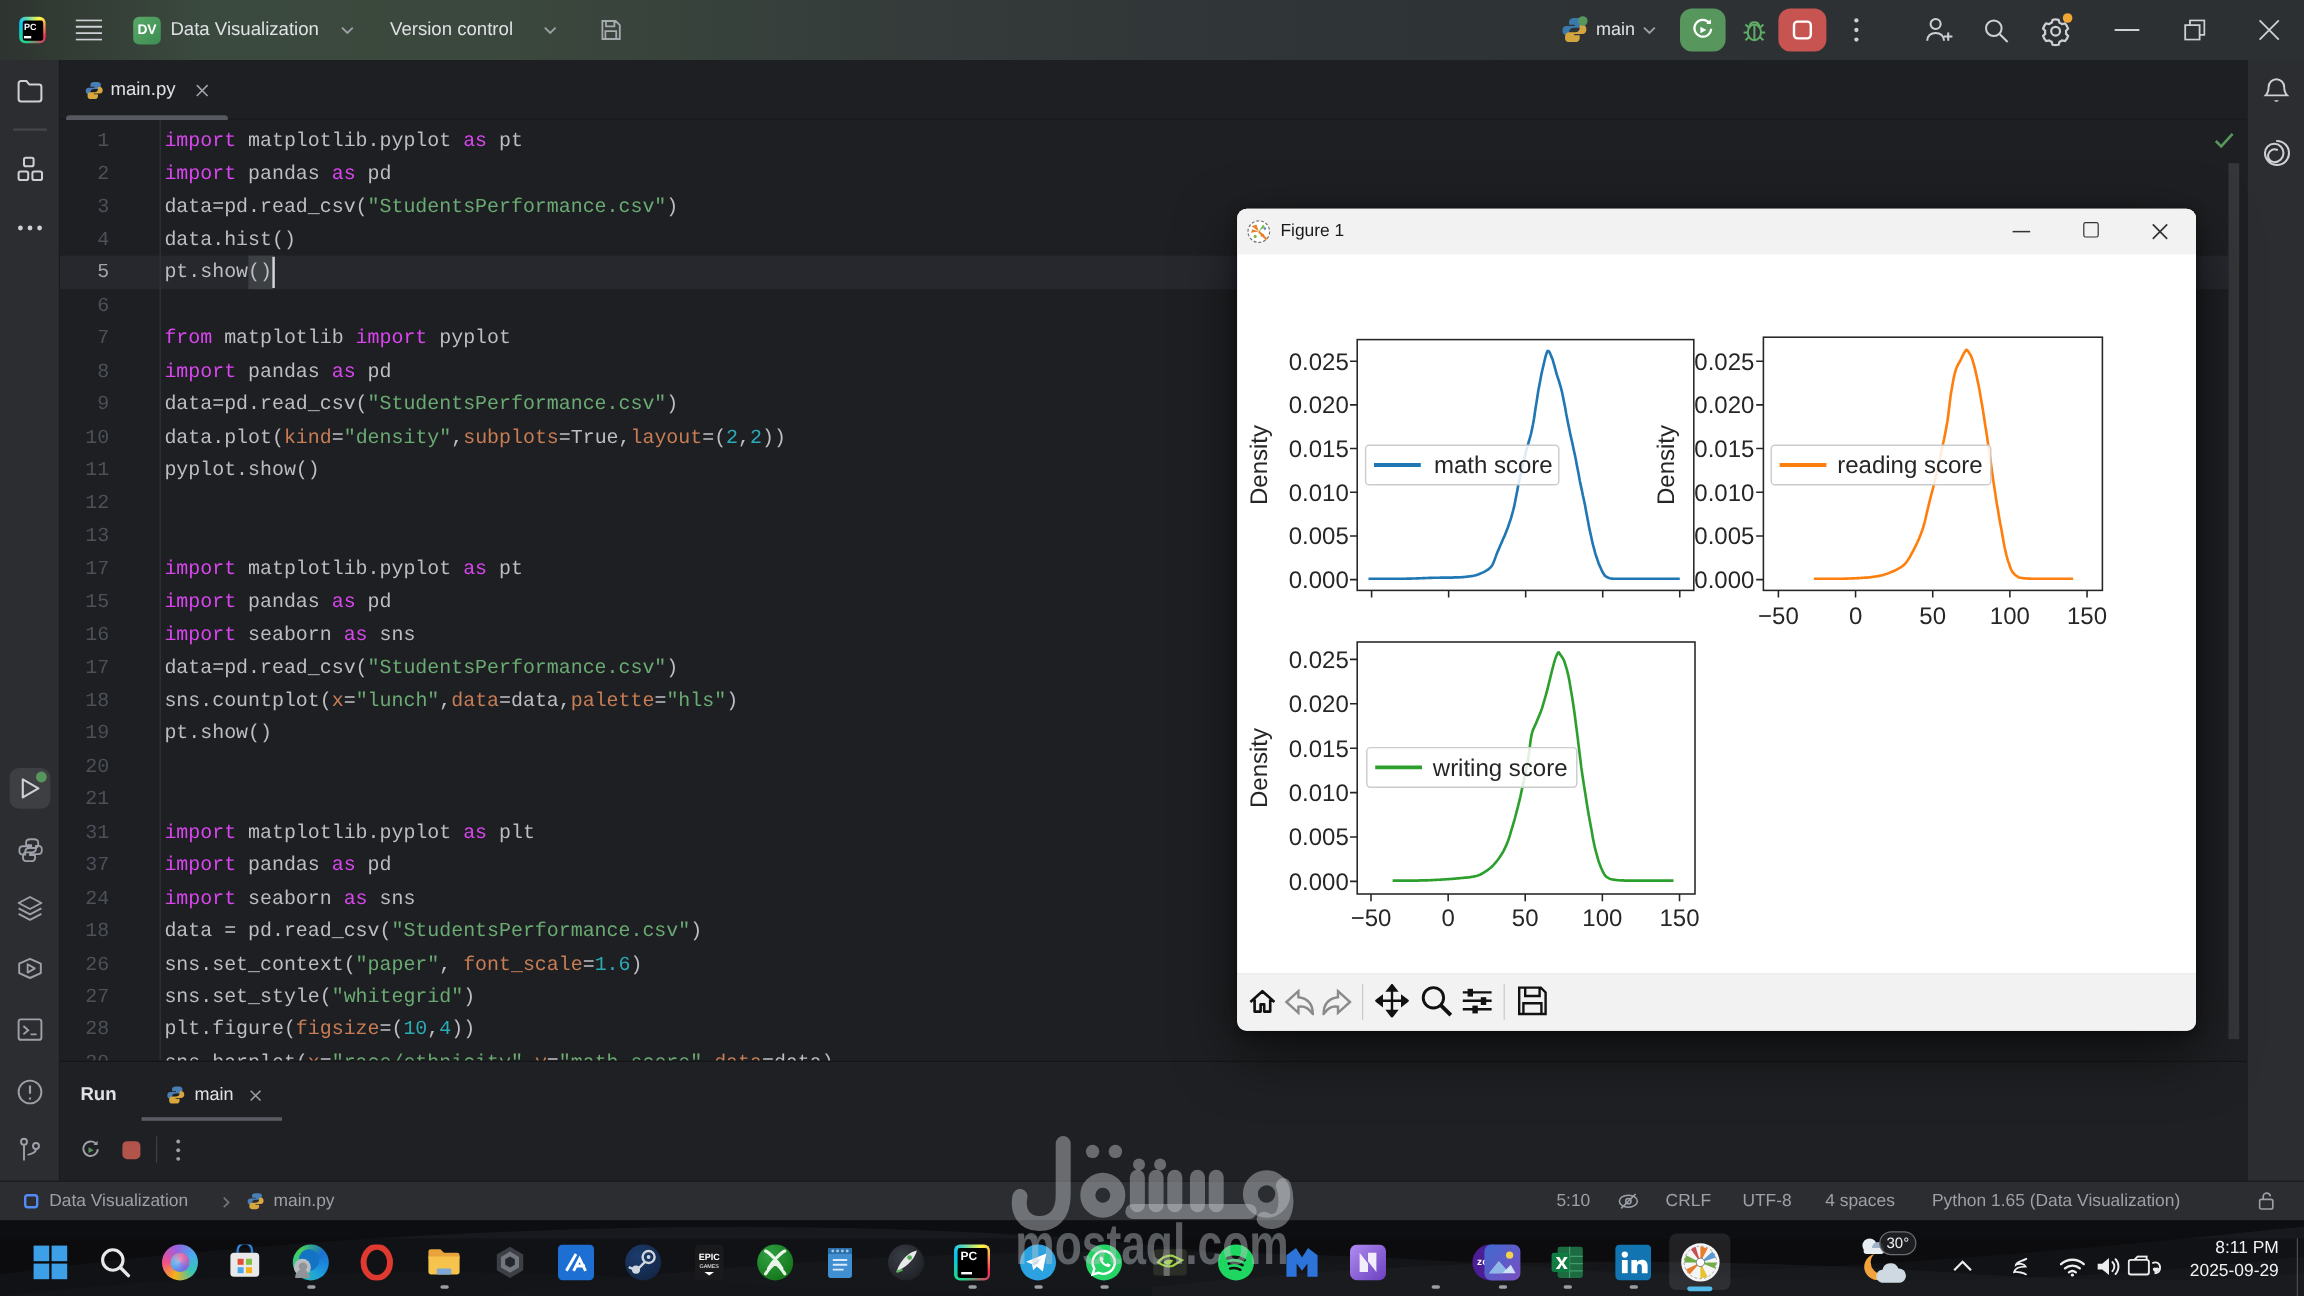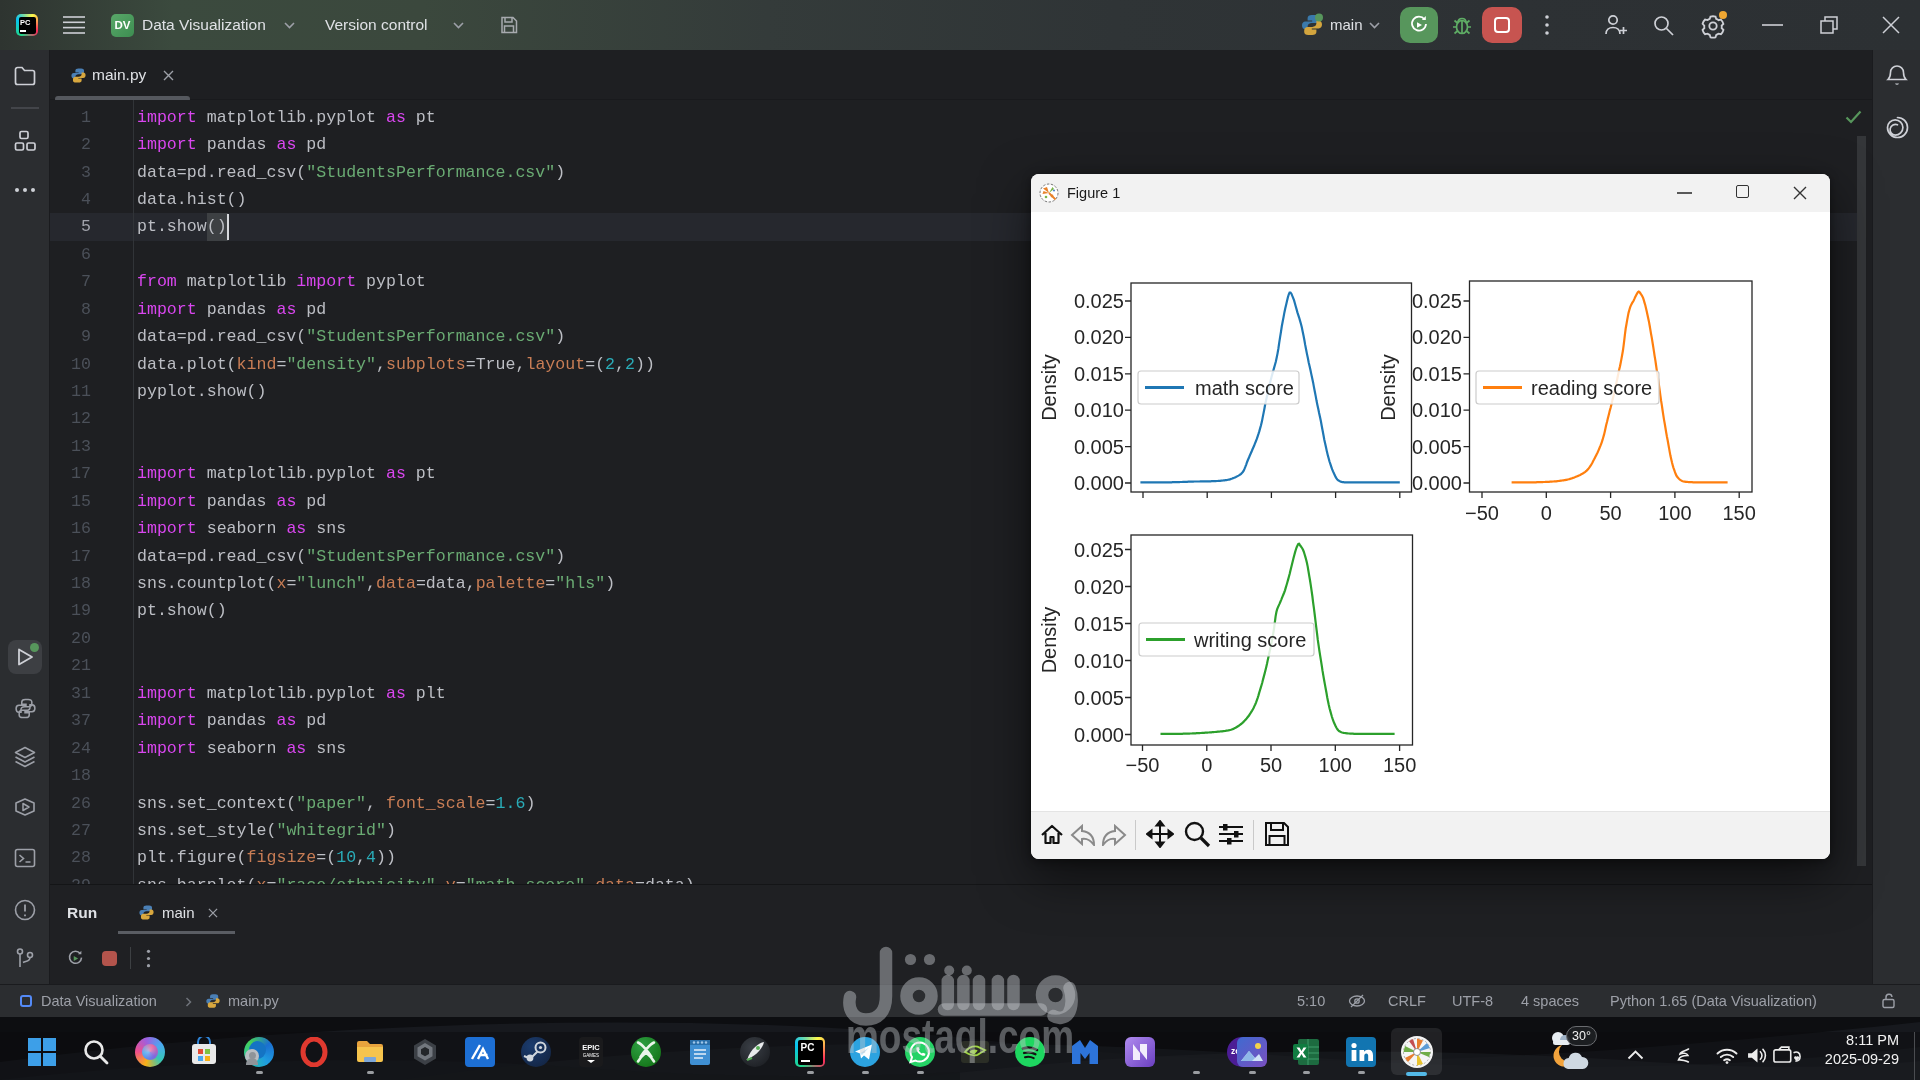--- a/index.html
+++ b/index.html
@@ -258,20 +258,21 @@
  <div class="row" style="top:497.4px">pt.show()</div>
  <div class="ln" style="top:524.9px">20</div>
  <div class="ln" style="top:552.3px">21</div>
  <div class="ln" style="top:579.7px">31</div>
  <div class="row" style="top:579.7px"><span class="k">import</span> matplotlib.pyplot <span class="k">as</span> plt</div>
  <div class="ln" style="top:607.2px">37</div>
  <div class="row" style="top:607.2px"><span class="k">import</span> pandas <span class="k">as</span> pd</div>
  <div class="ln" style="top:634.6px">24</div>
  <div class="row" style="top:634.6px"><span class="k">import</span> seaborn <span class="k">as</span> sns</div>
  <div class="ln" style="top:662.0px">18</div>
+ <div class="row" style="top:662.0px">data = pd.read_csv(<span class="s">"StudentsPerformance.csv"</span>)</div>
  <div class="ln" style="top:689.5px">26</div>
  <div class="row" style="top:689.5px">sns.set_context(<span class="s">"paper"</span>, <span class="pm">font_scale</span>=<span class="nm">1.6</span>)</div>
  <div class="ln" style="top:716.9px">27</div>
  <div class="row" style="top:716.9px">sns.set_style(<span class="s">"whitegrid"</span>)</div>
  <div class="ln" style="top:744.3px">28</div>
  <div class="row" style="top:744.3px">plt.figure(<span class="pm">figsize</span>=(<span class="nm">10</span>,<span class="nm">4</span>))</div>
  <div class="ln" style="top:771.7px">29</div>
  <div class="row" style="top:771.7px">sns.barplot(<span class="pm">x</span>=<span class="s">"race/ethnicity"</span>,<span class="pm">y</span>=<span class="s">"math score"</span>,<span class="pm">data</span>=data)</div>
 </div>
 

